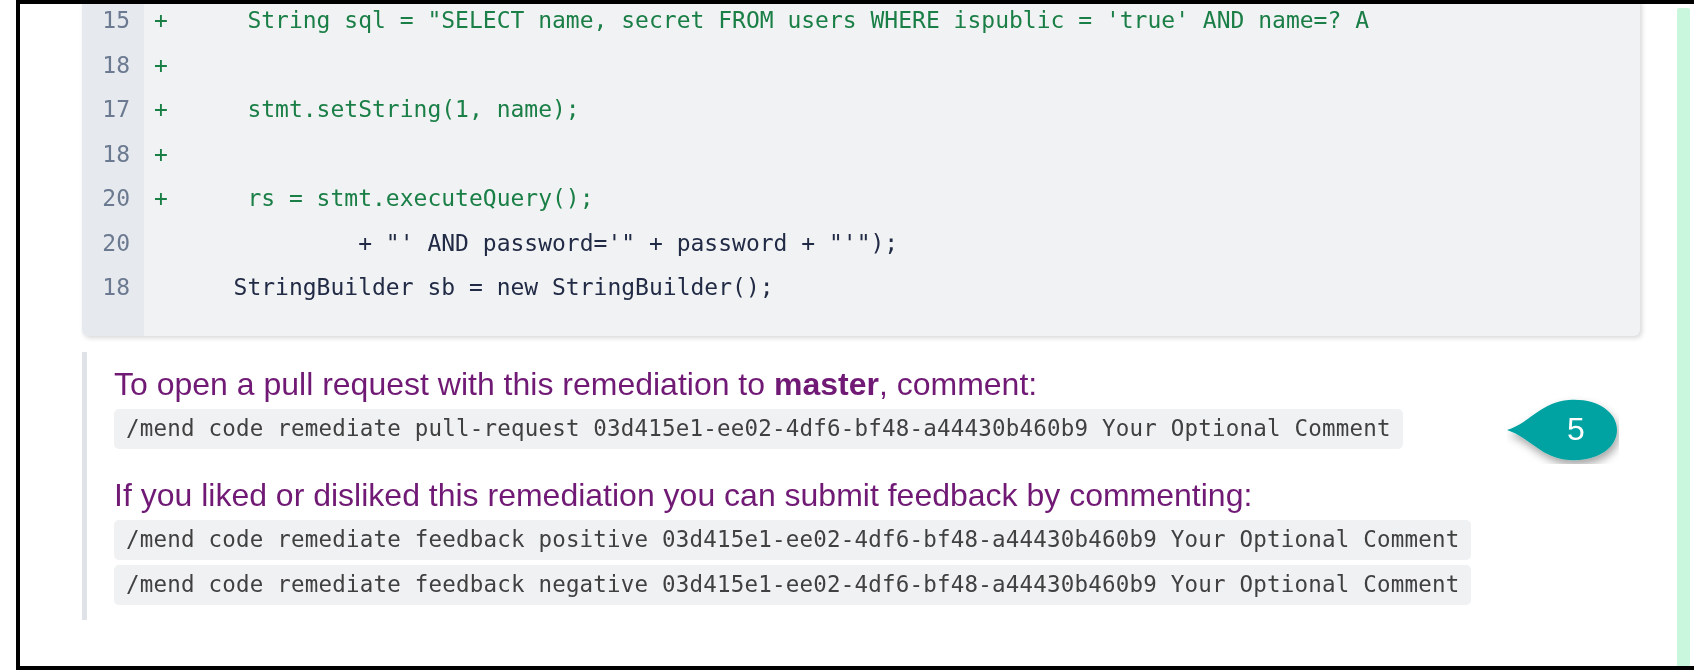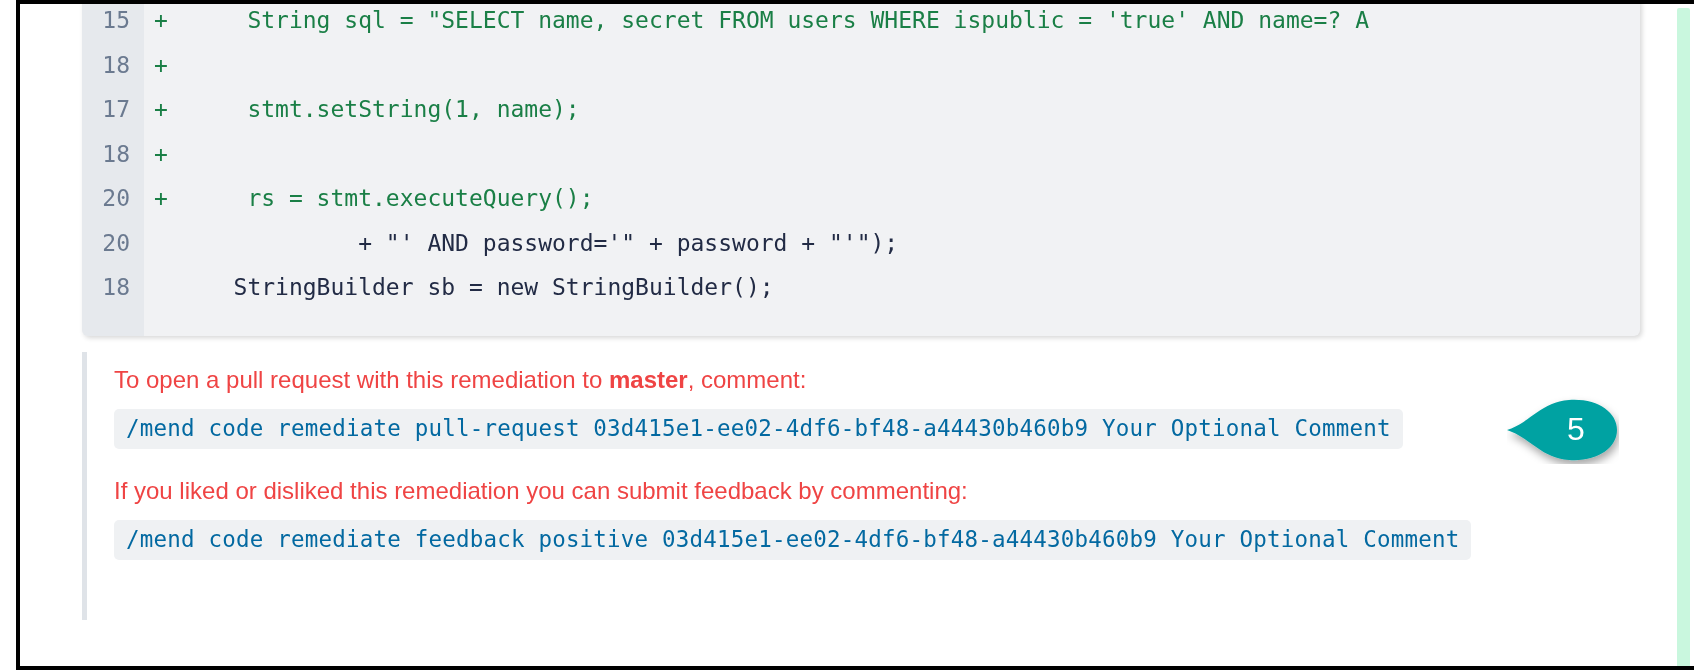--- a/index.html
+++ b/index.html
@@ -99,33 +99,33 @@
   }
   #remediation-rule {
     position: absolute;
     left: 0; top: 0;
     width: 5px; height: 268px;
     background: #dfe3e8;
   }
   .rem-text {
     position: absolute;
     left: 32px;
-    color: #ef4444;
+    color: #701a75;
     font-family: "Liberation Sans", sans-serif;
-    font-size: 24px;
+    font-size: 32px;
     white-space: nowrap;
   }
   .rem-text b { font-weight: bold; }
   .code-pill {
     position: absolute;
     left: 32px;
     background: #eff1f3;
     border-radius: 5px;
     padding: 6px 12px 8px 12px;
-    color: #0369a1;
+    color: #404040;
     font-family: "DejaVu Sans Mono", monospace;
     font-size: 22.5px;
     white-space: nowrap;
     letter-spacing: 0.2px;
   }
 
   
   #badge-5 {
     position: absolute;
     left: 1487px; top: 390px;
@@ -199,20 +199,21 @@
     <div class="rem-text" style="top:14px">
       <span>To open a pull request with this remediation to </span><b>master</b><span>, comment:</span>
     </div>
 
     <div class="code-pill" style="top:57px">/mend code remediate pull-request 03d415e1-ee02-4df6-bf48-a44430b460b9 Your Optional Comment</div>
 
     <div class="rem-text" style="top:125px">If you liked or disliked this remediation you can submit feedback by commenting:</div>
 
     <div class="code-pill" style="top:168px">/mend code remediate feedback positive 03d415e1-ee02-4df6-bf48-a44430b460b9 Your Optional Comment</div>
 
+    <div class="code-pill" style="top:213px">/mend code remediate feedback negative 03d415e1-ee02-4df6-bf48-a44430b460b9 Your Optional Comment</div>
   </div>
 
   <div id="badge-5">
     <svg class="pin" viewBox="0 0 112 70" xmlns="http://www.w3.org/2000/svg">
       <defs>
         <filter id="pinshadow" x="-30%" y="-30%" width="170%" height="180%">
           <feDropShadow dx="2" dy="5" stdDeviation="4" flood-color="#000000" flood-opacity="0.35"></feDropShadow>
         </filter>
       </defs>
       <path d="M 0 36 C 24 28, 34 8, 62 6 C 90 4, 110 18, 110 36 C 110 54, 90 68, 62 66 C 34 64, 24 44, 0 36 Z" fill="#00a2a2" filter="url(#pinshadow)"></path>

